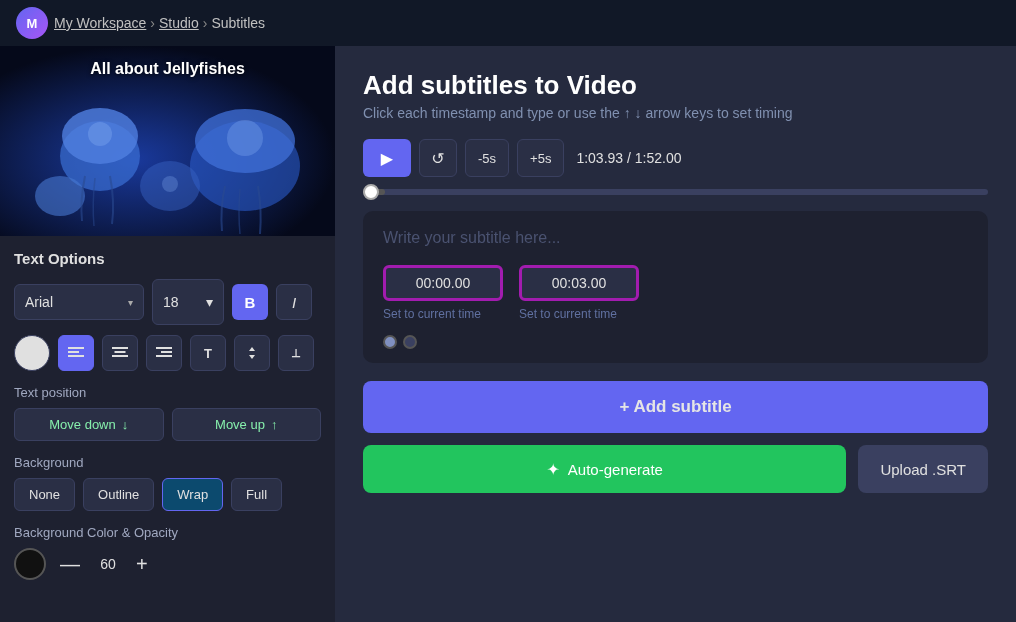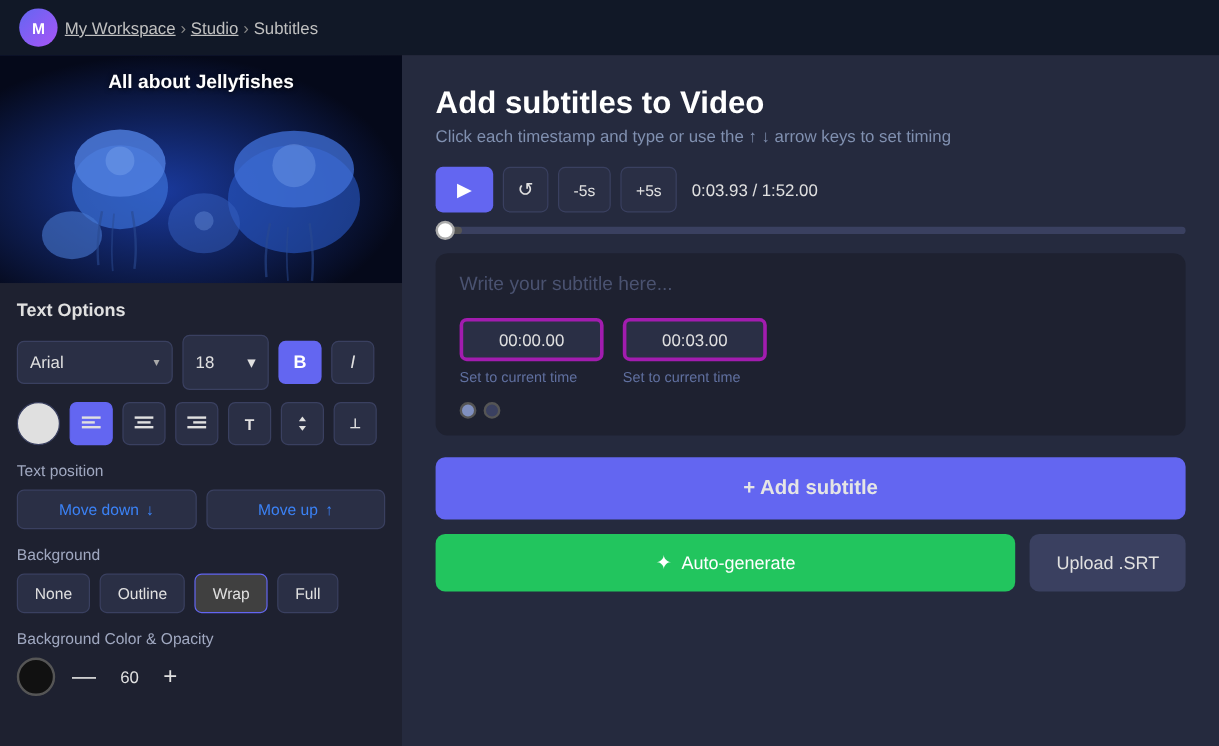--- a/index.html
+++ b/index.html
@@ -188,21 +188,21 @@
 
     .move-row {
       display: flex;
       gap: 8px;
       margin-bottom: 14px;
     }
 
     .move-btn {
       background: #2a2f45;
       border: 1px solid #3a4060;
-      color: #3b82f6;
+      color: #86efac;
       border-radius: 6px;
       padding: 8px 18px;
       font-size: 13px;
       cursor: pointer;
       display: flex; align-items: center; gap: 6px;
       flex: 1;
       justify-content: center;
     }
 
     .bg-row {
@@ -214,21 +214,21 @@
     .bg-btn {
       background: #2a2f45;
       border: 1px solid #3a4060;
       color: #e0e0e0;
       border-radius: 6px;
       padding: 8px 14px;
       font-size: 13px;
       cursor: pointer;
     }
     .bg-btn.active {
-      background: #404040;
+      background: #0c4a6e;
       border-color: #6366f1;
     }
 
     .color-row {
       display: flex;
       align-items: center;
       gap: 10px;
     }
 
     .color-circle {
@@ -607,21 +607,21 @@
     <div class="playback-bar">
       <button class="play-btn">
         <span>▶</span>
       </button>
       <button class="replay-btn">
         <span>↺</span>
       </button>
       <button class="skip-btn">-5s</button>
       <button class="skip-btn">+5s</button>
       <span class="timecode">
-        <span>0:03.93</span>
+        <span>1:03.93</span>
         <span> / </span>
         <span>1:52.00</span>
       </span>
     </div>
 
     <div class="timeline-bar">
       <div class="timeline-progress"></div>
       <div class="timeline-thumb"></div>
     </div>
 

